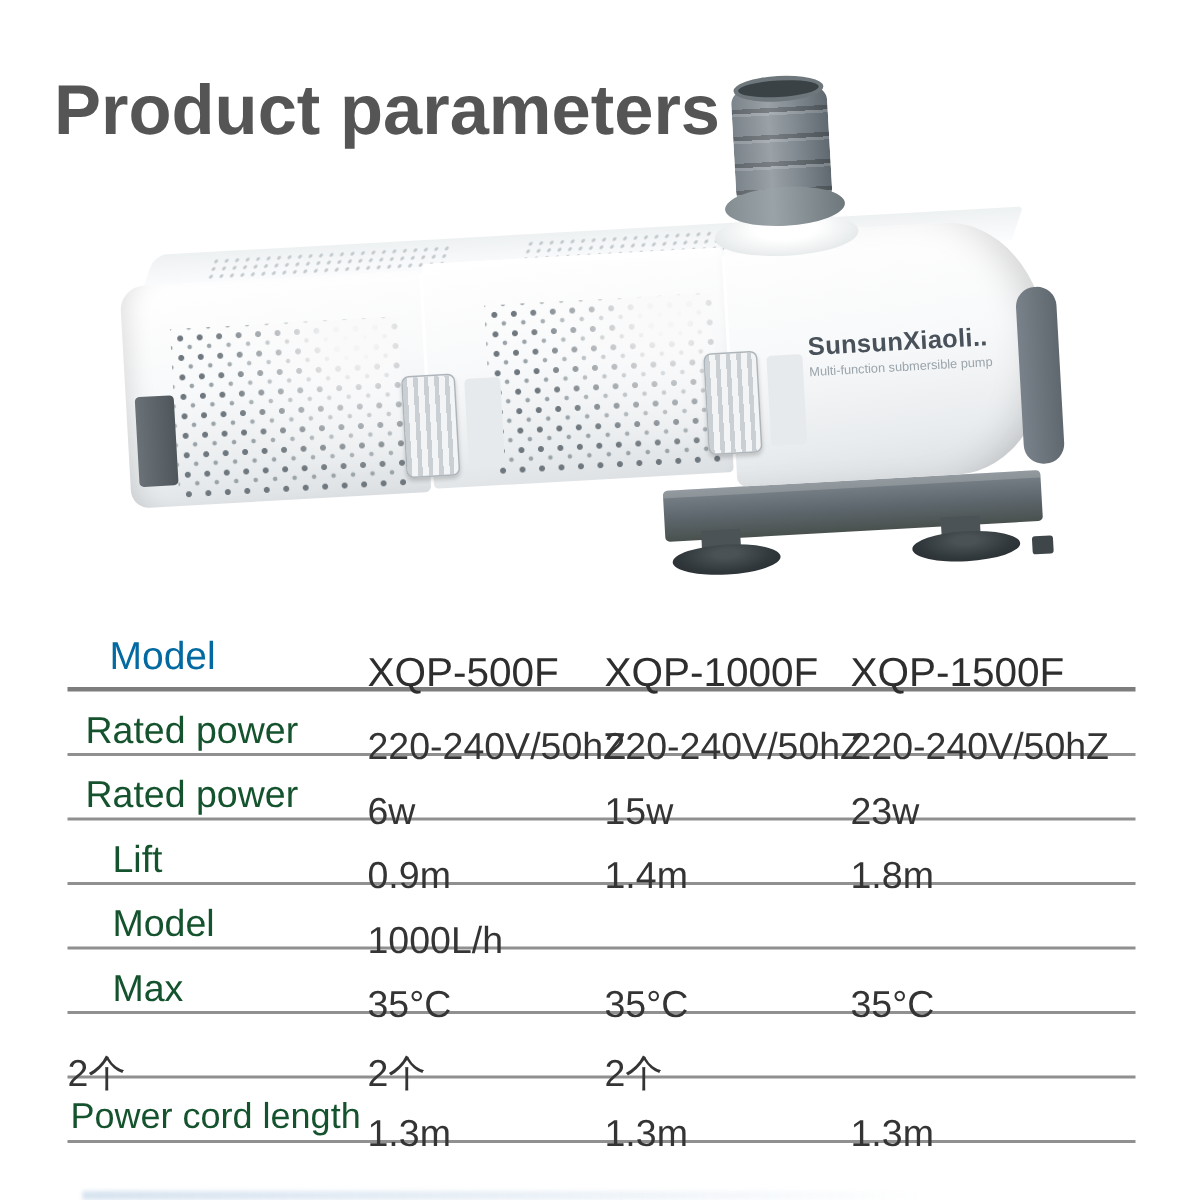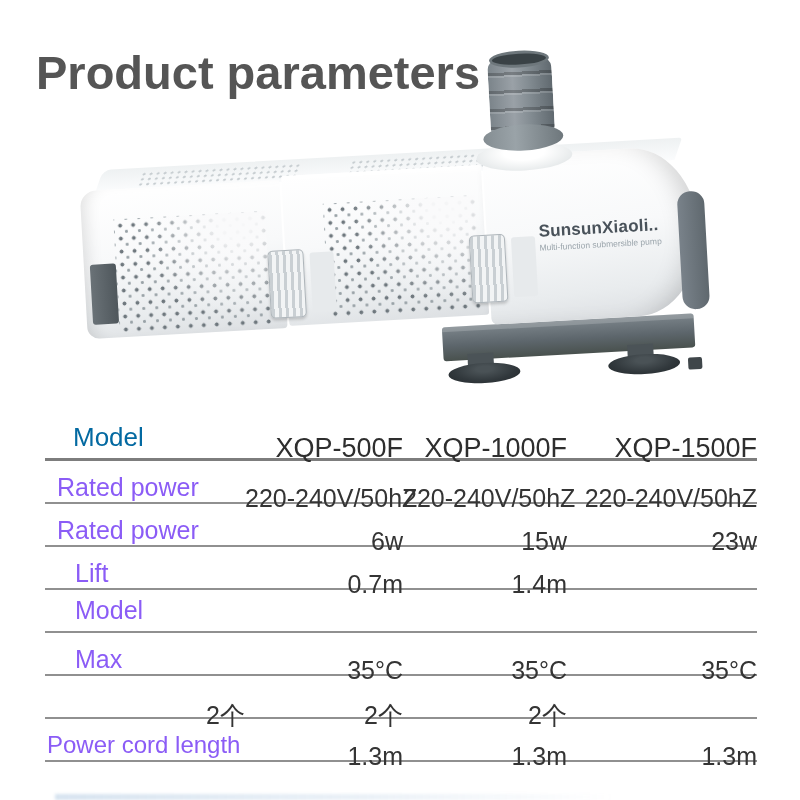--- a/index.html
+++ b/index.html
@@ -80,23 +80,23 @@
 
   .right-tab{left:610px;top:90px;width:27px;height:118px;border-radius:13px;z-index:5;
         background:linear-gradient(90deg,#79828a,#5f686e);}
   .right-nub{left:612px;top:256px;width:14px;height:12px;background:#3f464a;border-radius:2px;z-index:1;}
 
   
   .spec-table{position:absolute;left:45px;top:410px;width:712px;}
   .t-row{display:grid;grid-template-columns:200px 158px 164px 190px;align-items:center;
          height:41px;border-bottom:2px solid #909090;}
   .t-head{height:48px;border-bottom:3px solid #7d7d7d;}
-  .t-label{font-size:25px;color:#8b5cf6;padding-left:12px;white-space:nowrap;}
+  .t-label{font-size:25px;color:#14532d;padding-left:12px;white-space:nowrap;}
   .t-head .t-label{font-size:26px;color:#0369a1;padding-left:28px;}
-  .t-val{font-size:25px;color:#343434;text-align:right;white-space:nowrap;margin-top:23px;}
+  .t-val{font-size:25px;color:#343434;text-align:left;white-space:nowrap;margin-top:23px;}
   .t-head .t-val{font-size:27px;color:#2e2e2e;}
   #spec-rows .t-row:nth-child(3) .t-label,
   #spec-rows .t-row:nth-child(4) .t-label,
   #spec-rows .t-row:nth-child(5) .t-label,
   #spec-rows .t-row:nth-child(6) .t-label{padding-left:30px;}
   #spec-rows .t-row:nth-child(7) .t-label,
   #spec-rows .t-row:nth-child(8) .t-label{padding-left:2px;font-size:24px;}
   #spec-rows .t-row:nth-child(8){border-bottom:3px solid #8a8a8a;}
 
   .bottom-artifact{position:absolute;left:55px;bottom:0;width:560px;height:6px;
@@ -164,26 +164,28 @@
 
   <div class="t-row">
     <div class="t-label">Rated power</div>
     <div class="t-val">6w</div>
     <div class="t-val">15w</div>
     <div class="t-val">23w</div>
   </div>
 
   <div class="t-row">
     <div class="t-label">Lift</div>
-    <div class="t-val">0.7m</div>
+    <div class="t-val">0.9m</div>
     <div class="t-val">1.4m</div>
+    <div class="t-val">1.8m</div>
   </div>
 
   <div class="t-row">
     <div class="t-label">Model</div>
+    <div class="t-val">1000L/h</div>
   </div>
 
 
   <div class="t-row">
     <div class="t-label">Max</div>
     <div class="t-val">35°C</div>
     <div class="t-val">35°C</div>
     <div class="t-val">35°C</div>
   </div>
 

